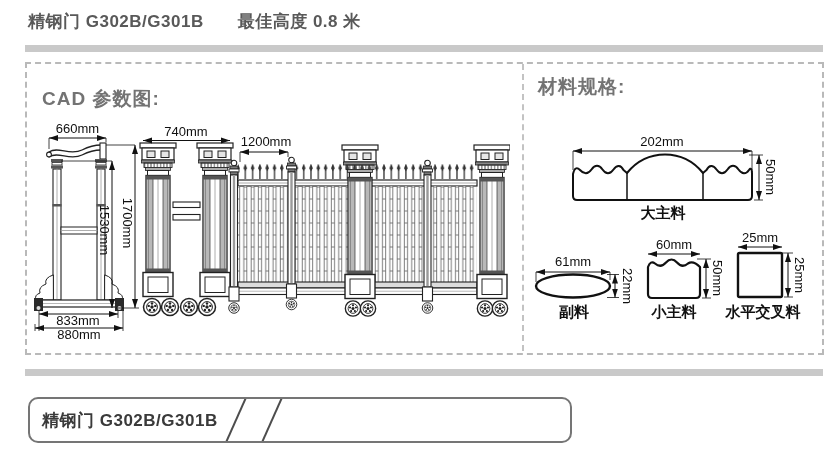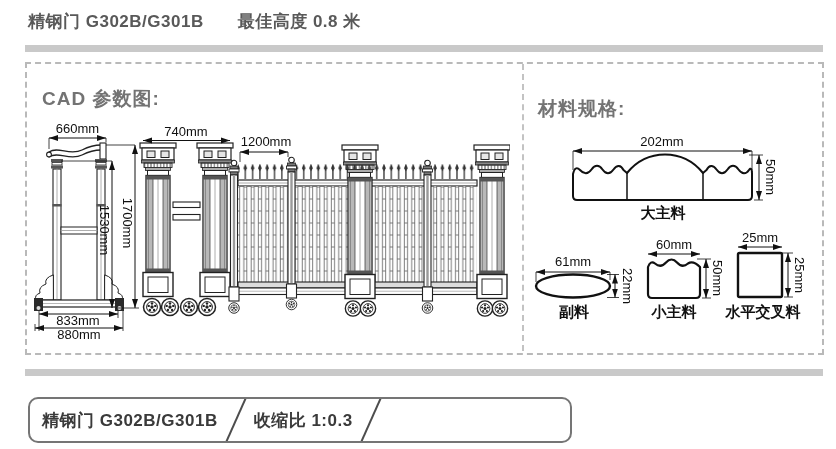--- a/index.html
+++ b/index.html
@@ -9,21 +9,21 @@
              font-size:17px;color:#595959;font-weight:bold;letter-spacing:.5px;}
   .gray-bar{position:absolute;left:25px;width:798px;height:7px;background:#c9c9c9;}
   #bar-top{top:45px;}
   #bar-bottom{top:369px;}
   .dashed-box{position:absolute;left:25px;top:62px;width:795px;height:289px;
               border:2px dashed #b9b9b9;}
   .pane-divider{position:absolute;left:522px;top:64px;height:287px;width:0;
                 border-left:2px dashed #c3c3c3;}
   .section-label{position:absolute;font-size:19px;font-weight:bold;color:#737373;letter-spacing:1px;}
   #cad-label{left:42px;top:86px;}
-  #materials-label{left:538px;top:96px;}
+  #materials-label{left:538px;top:74px;}
   .drawing{position:absolute;}
   #cad-svg{left:30px;top:115px;}
   #mat-svg{left:527px;top:110px;}
   svg text{fill:#101010;}
   .dim{font-size:13px;font-family:"Liberation Sans","DejaVu Sans",sans-serif;}
   .clabel{font-size:15px;font-weight:bold;font-family:"Liberation Sans","DejaVu Sans",sans-serif;}
   .footer-box{position:absolute;left:28px;top:397px;width:540px;height:42px;
               border:2px solid #757575;border-radius:10px;display:flex;align-items:center;
               overflow:hidden;background:#fff;}
   .footer-text{font-size:17px;font-weight:bold;color:#3a3a3a;white-space:nowrap;letter-spacing:.5px;}
@@ -267,17 +267,16 @@
       <text class="dim" transform="rotate(90 271 165)" x="271" y="165" text-anchor="middle" dominant-baseline="middle">25mm</text>
       <text class="clabel" x="236" y="207" text-anchor="middle">水平交叉料</text>
     </g>
   </svg>
 
   <div class="gray-bar" id="bar-bottom"></div>
 
   <div class="footer-box">
     <span class="footer-text first">精钢门 G302B/G301B</span>
     <span class="slash"></span>
-    <span class="footer-text">收缩比 1:0.3</span>
     <span class="slash"></span>
   </div>
 
 </div>
 
 </body></html>

